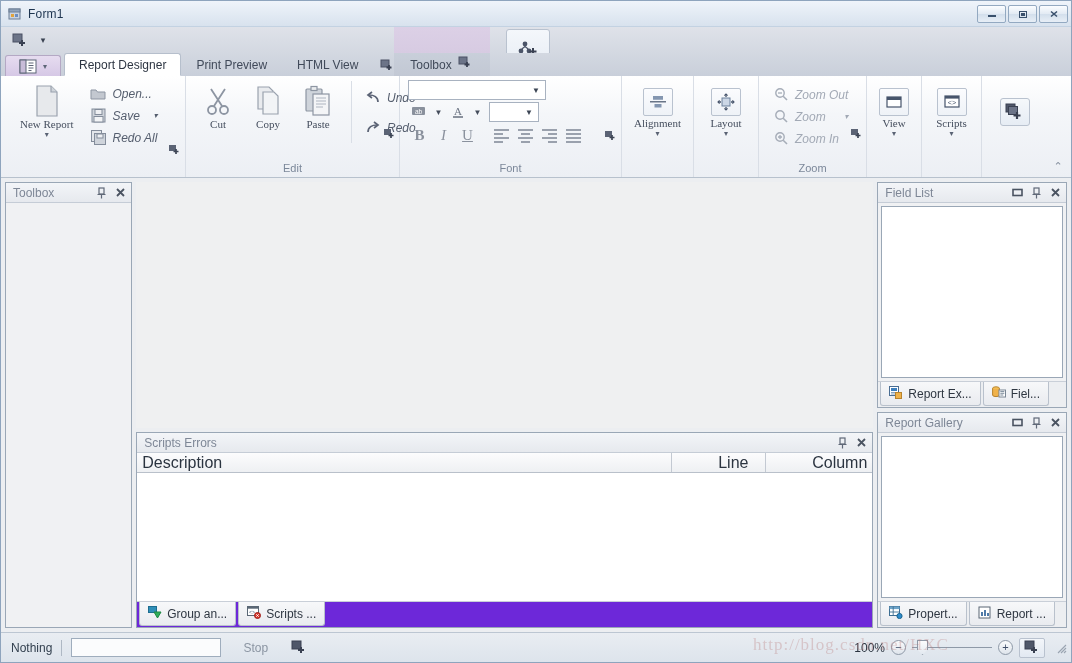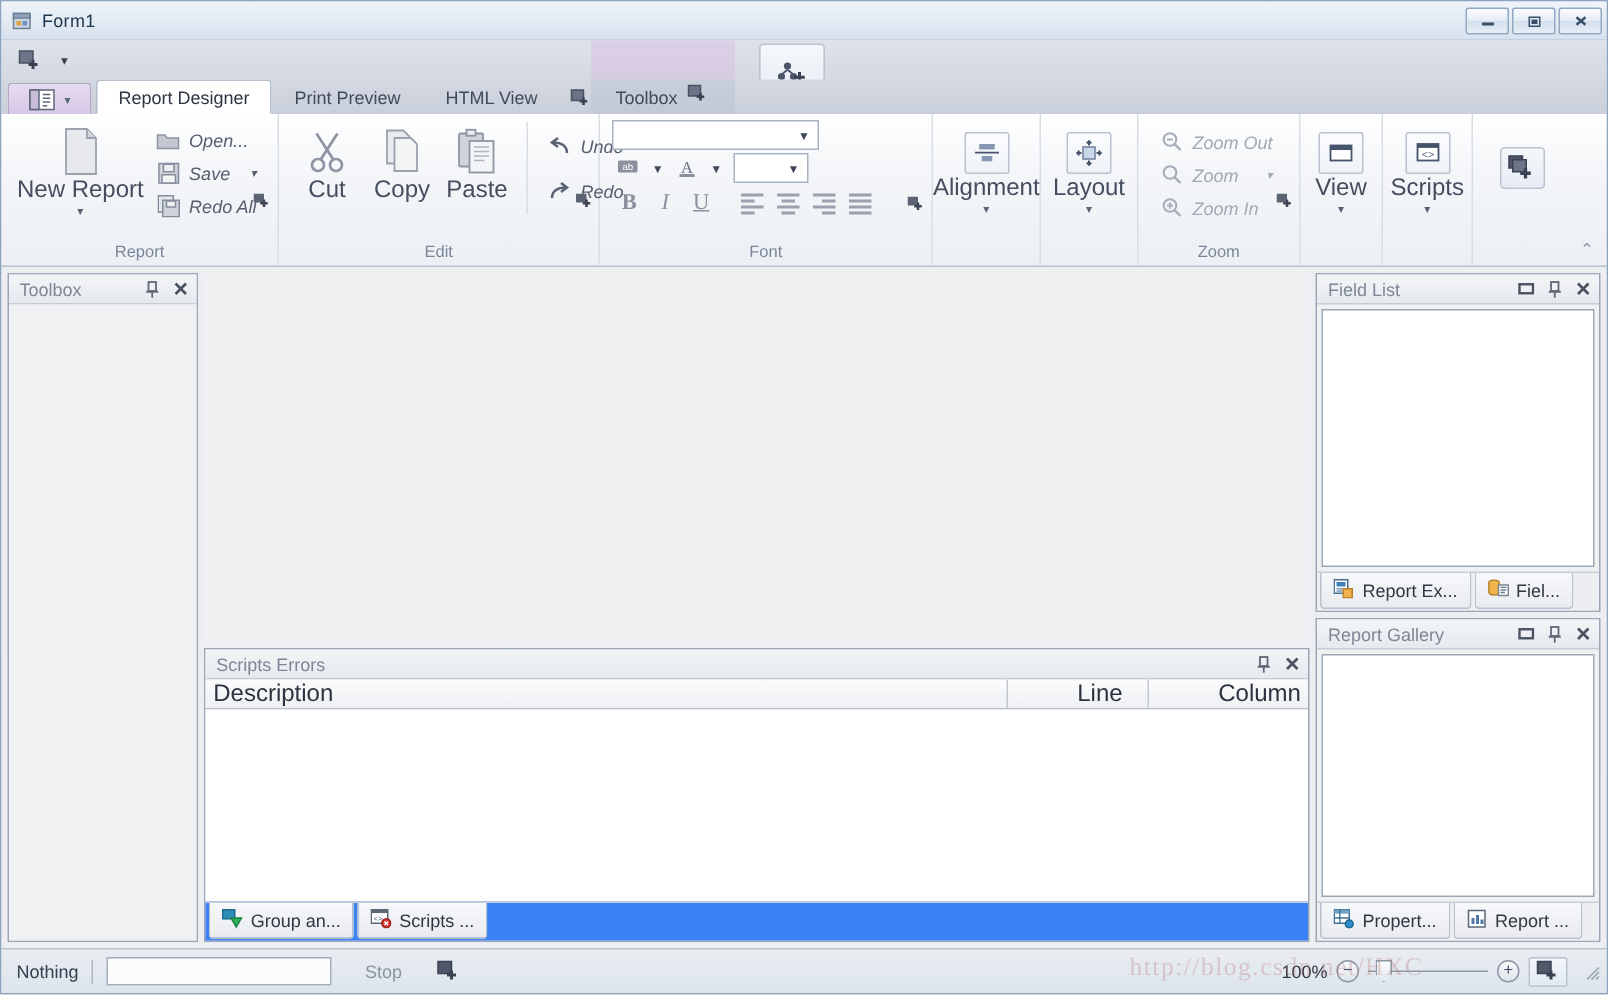--- a/index.html
+++ b/index.html
@@ -149,21 +149,21 @@
     width: 10px; height: 10px;
   }
 
   .bigbtn {
     display: flex; flex-direction: column;
     align-items: center; justify-content: flex-start;
     padding: 2px 5px; min-width: 50px;
     border: 1px solid transparent; border-radius: 3px;
   }
   .bigbtn .ic { height: 34px; display:flex; align-items:center; }
-  .bigbtn .lb { font-size: 16px; color: #454e5e; white-space: nowrap; }
+  .bigbtn .lb { font-size: 11px; color: #454e5e; white-space: nowrap; font-family: Liberation Serif, serif; }
   .bigbtn .dd { font-size: 8px; color: #5a6374; line-height: 8px; margin-top: 1px; }
 
   .smallcol { display: flex; flex-direction: column; gap: 1px; padding-top: 2px; }
   .smallbtn {
     display: flex; align-items: center; gap: 5px;
     height: 21px; padding: 0 6px 0 3px;
     border: 1px solid transparent; border-radius: 2px;
     font-size: 12px; color: #555e6e; white-space: nowrap; font-style: italic;
   }
   .smallbtn.dim { color: #a2a9b5; }
@@ -460,21 +460,20 @@
             <span class="cap">Redo All</span>
           </div>
         </div>
         <span class="rgroup-expander" style="right:6px;bottom:22px;">
           <svg width="12" height="11" viewBox="0 0 12 11">
             <rect x="0" y="0" width="7" height="6" fill="#5b6375"></rect>
             <path d="M7 4 v5 M4.5 6.5 h5" stroke="#3d4555" stroke-width="1.7"></path>
           </svg>
         </span>
       </div>
-      <div class="rgroup-label">Report</div>
     </div>
 
     <div class="rgroup" style="width:214px;">
       <div class="rgroup-body">
         <div class="bigbtn">
           <span class="ic">
             <svg width="28" height="30" viewBox="0 0 28 30">
               <path d="M7 3 L18 20 M21 3 L10 20" stroke="#8d95a2" stroke-width="1.8" fill="none"></path>
               <circle cx="8" cy="24" r="4" fill="none" stroke="#8d95a2" stroke-width="1.8"></circle>
               <circle cx="20" cy="24" r="4" fill="none" stroke="#8d95a2" stroke-width="1.8"></circle>
@@ -785,21 +784,21 @@
               </svg>
             </span>
           </span>
         </div>
         <div class="grid-head">
           <span class="gcell" style="width:535px;">Description</span>
           <span class="gcell" style="width:53px;">Line</span>
           <span class="gcell" style="flex:1;border-right:none;">Column</span>
         </div>
         <div class="grid-body"></div>
-        <div class="panel-tabs" style="background:#3b82f6;">
+        <div class="panel-tabs" style="background:#6d28d9;">
           <div class="ptab">
             <span>
               <svg width="14" height="13" viewBox="0 0 14 13">
                 <rect x="0.5" y="0.5" width="8" height="6" fill="#2f8fb8" stroke="#1d6d91"></rect>
                 <path d="M6 6 h7 L9.5 12 z" fill="#2fae5a" stroke="#1d8744"></path>
               </svg>
             </span>
             <span>Group an...</span>
           </div>
           <div class="ptab">

